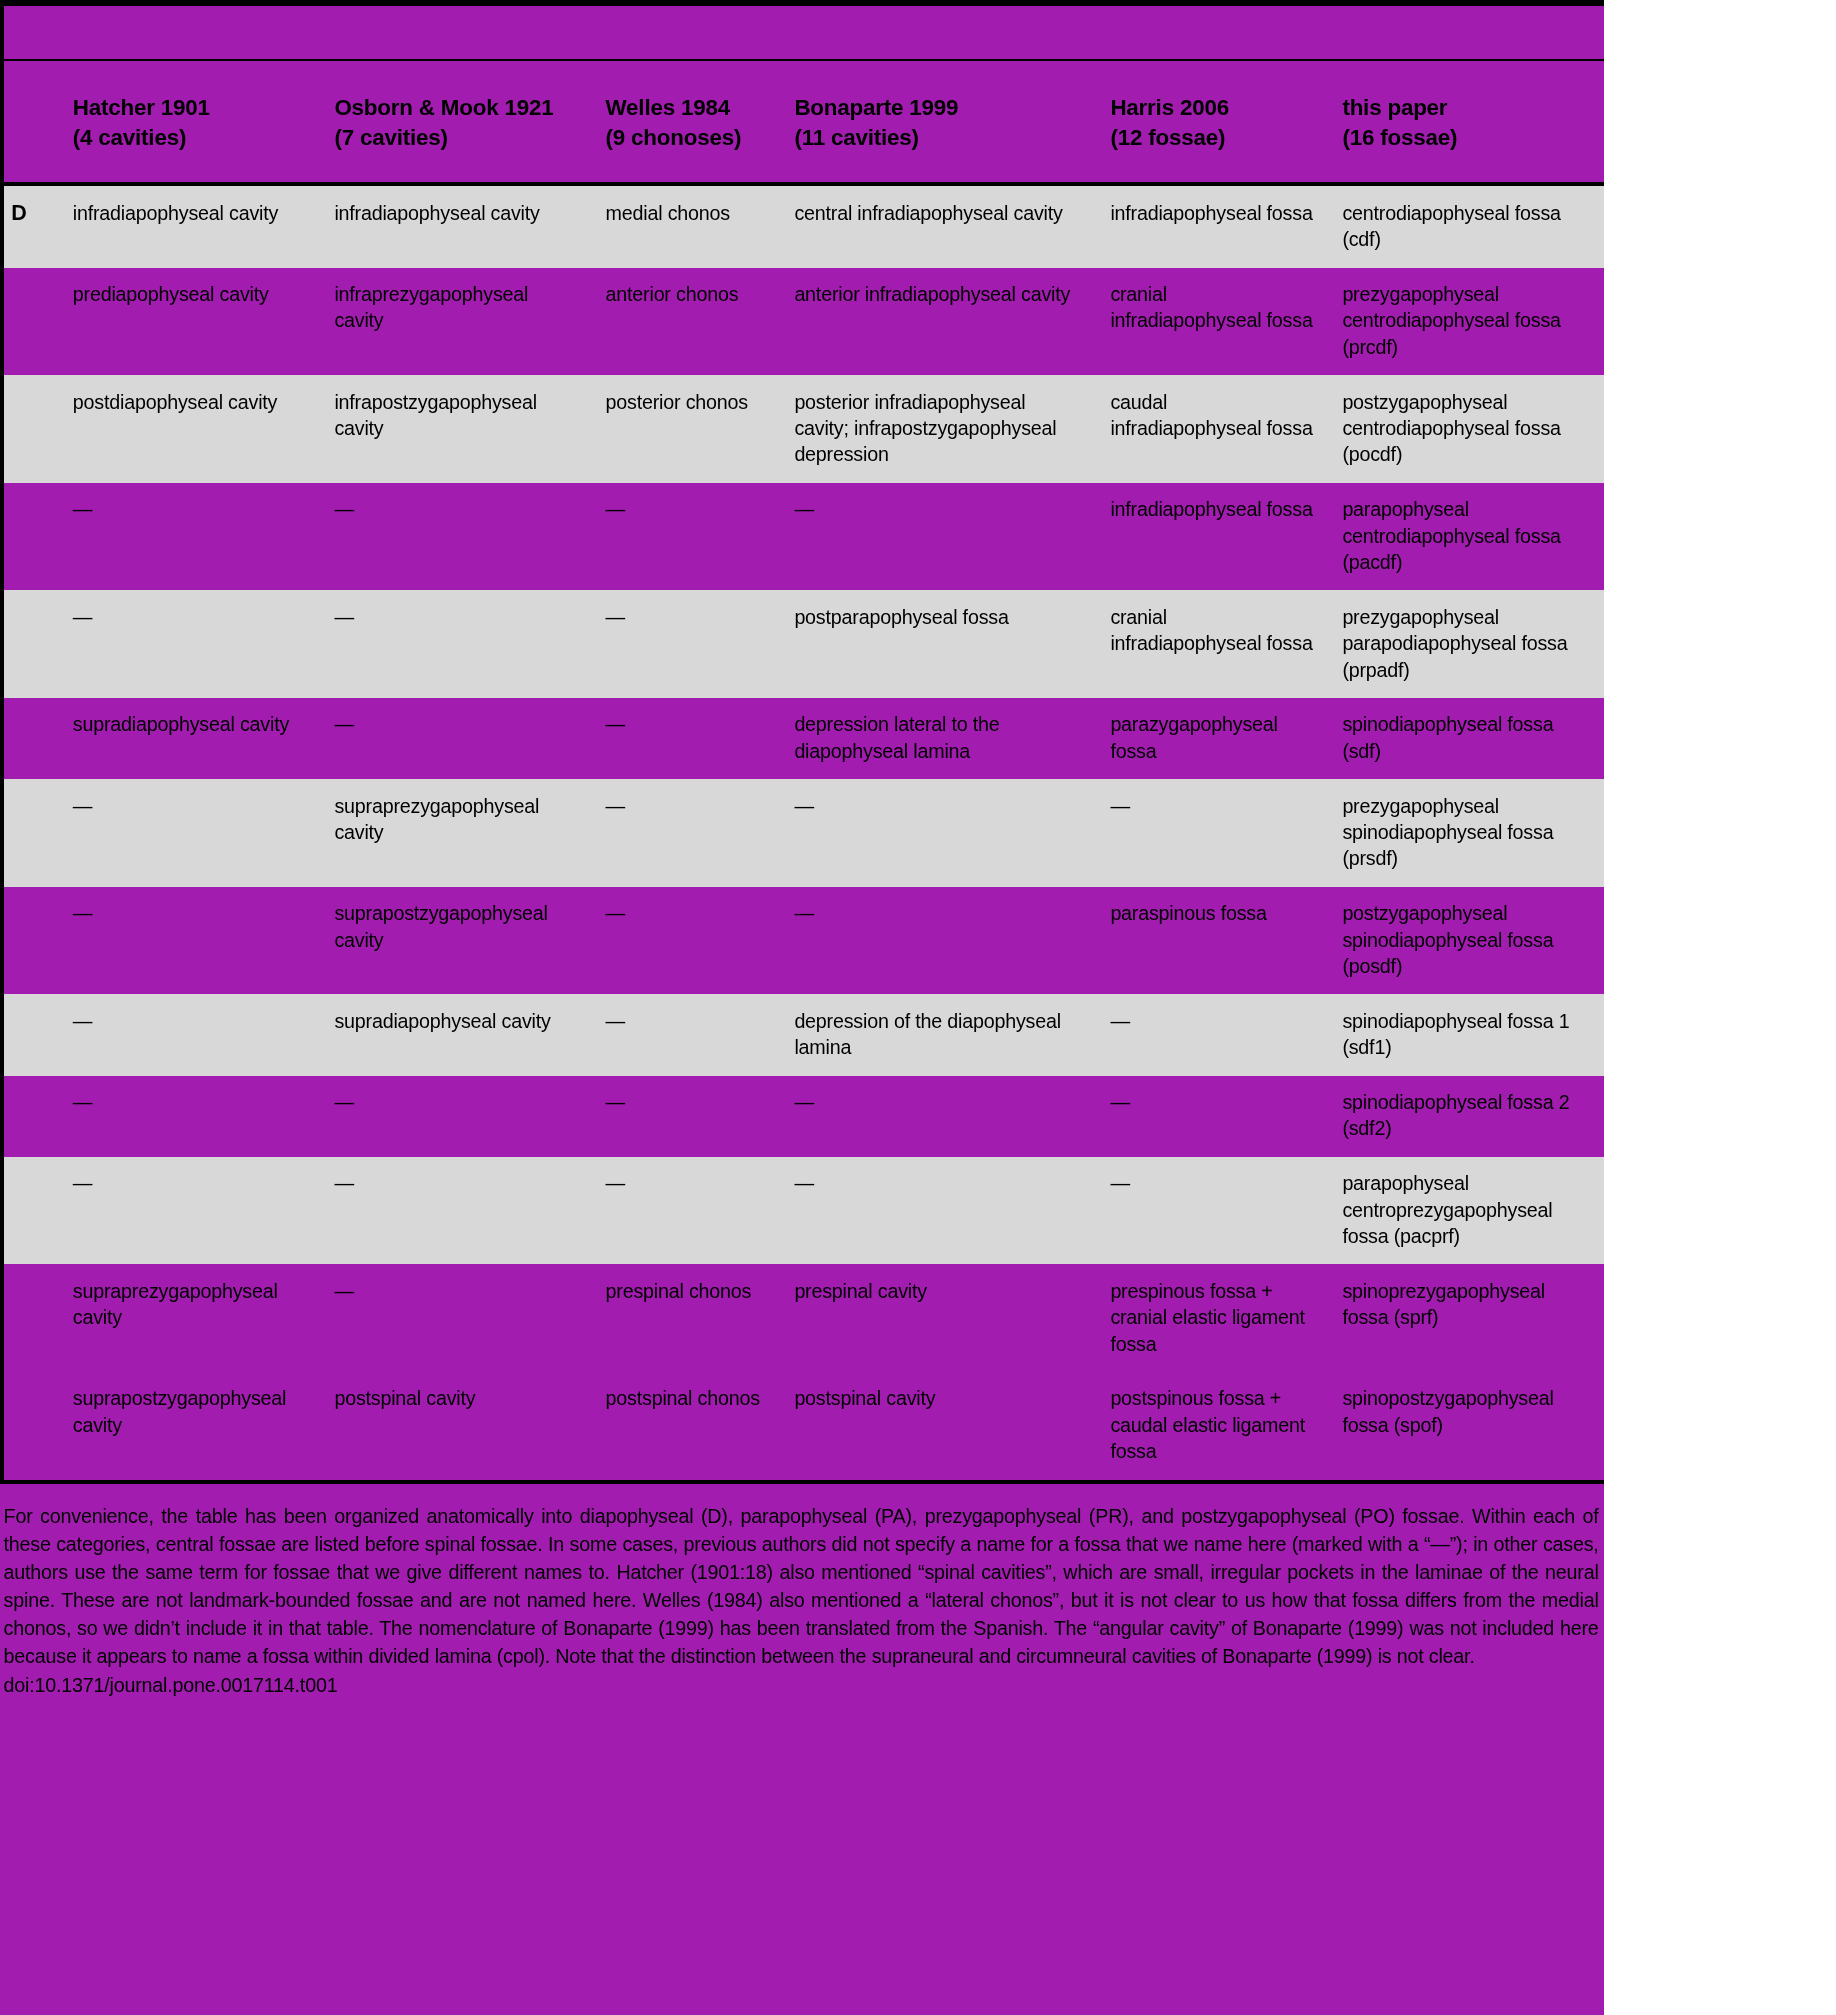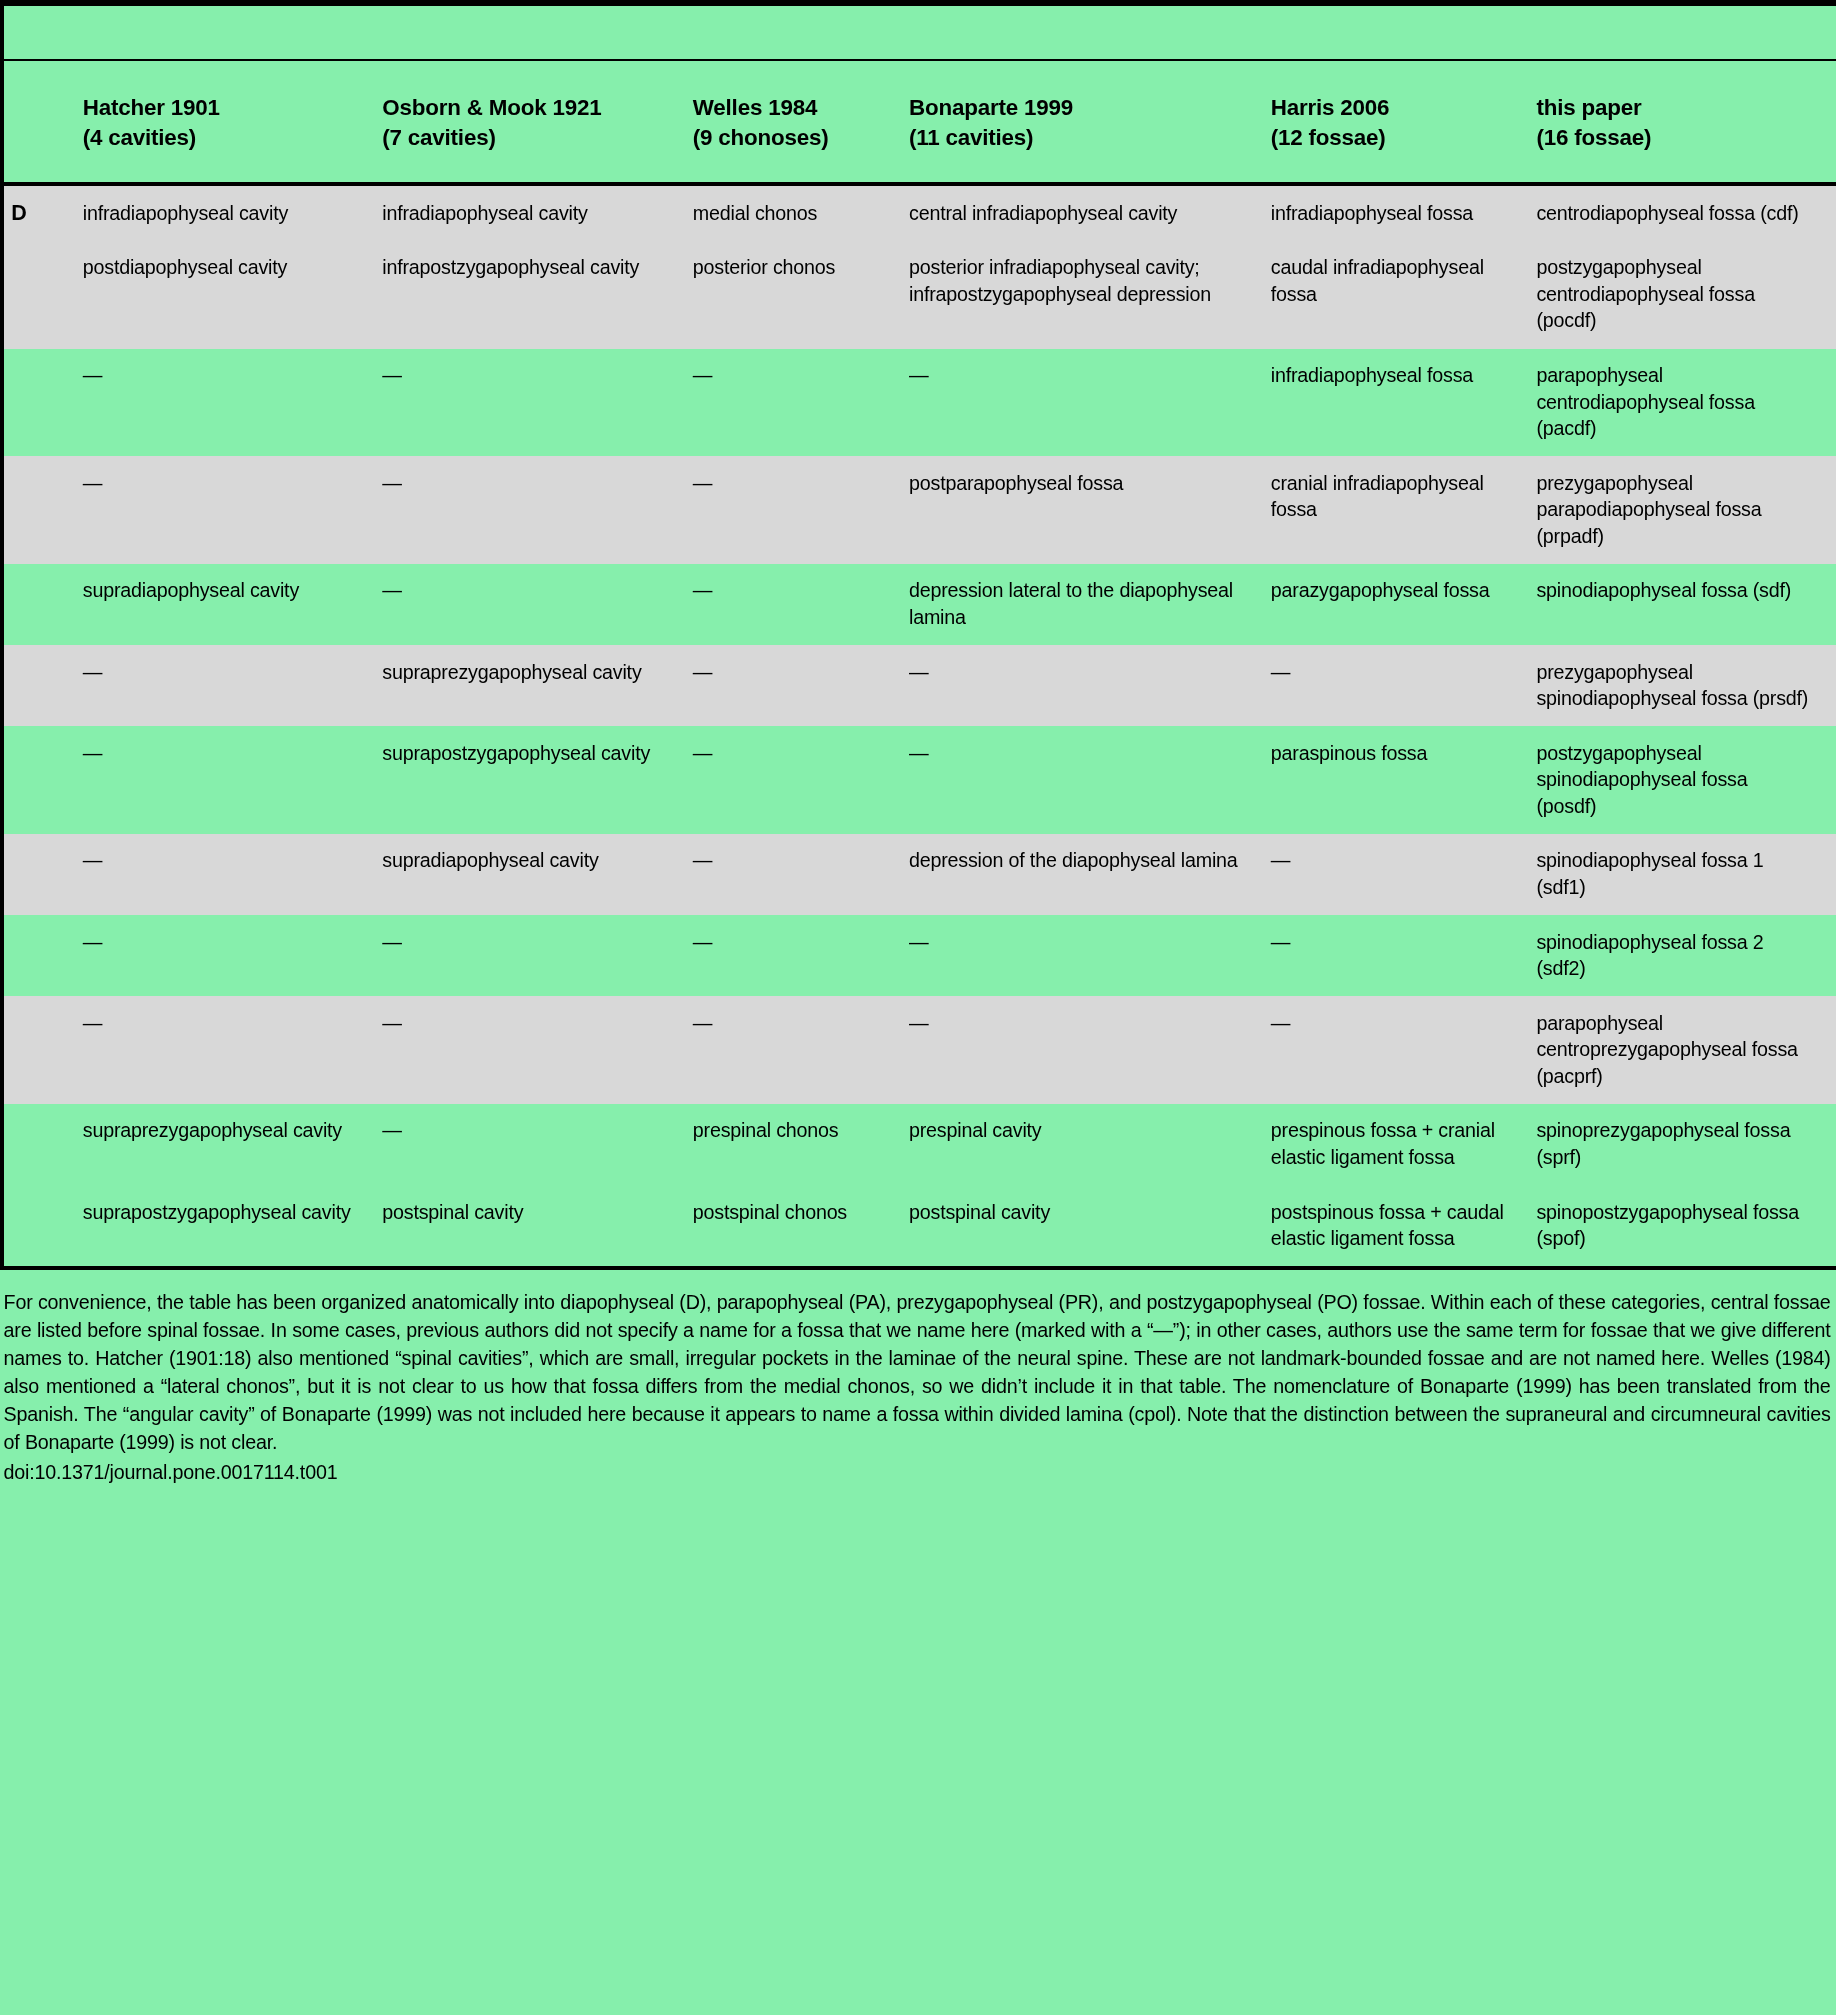--- a/index.html
+++ b/index.html
@@ -1,20 +1,20 @@
 <!DOCTYPE html>
 <html style="font-size:7.2px"><head>
 <meta charset="utf-8">
 <style>
   html, body { margin: 0; padding: 0; background: #ffffff; }
   .page {
     position: relative;
-    width: 1836px;
+    width: 1604px;
     height: 2015px;
-    background: #86efac;
+    background: #a21caf;
     color: #000000;
     font-family: "Liberation Sans", sans-serif;
     overflow: hidden;
   }
   .top-bar {
     width: 100%;
     height: 6.3px;
     background: #000000;
   }
   .table-block {
@@ -119,20 +119,29 @@
       <tbody id="body-rows">
           <tr class="shaded">
             <th class="rowlabel" scope="row">D</th>
             <td>infradiapophyseal cavity</td>
             <td>infradiapophyseal cavity</td>
             <td>medial chonos</td>
             <td>central infradiapophyseal cavity</td>
             <td>infradiapophyseal fossa</td>
             <td>centrodiapophyseal fossa (cdf)</td>
           </tr>
+          <tr>
+            <th class="rowlabel" scope="row"></th>
+            <td>prediapophyseal cavity</td>
+            <td>infraprezygapophyseal cavity</td>
+            <td>anterior chonos</td>
+            <td>anterior infradiapophyseal cavity</td>
+            <td>cranial infradiapophyseal fossa</td>
+            <td>prezygapophyseal centrodiapophyseal fossa (prcdf)</td>
+          </tr>
           <tr class="shaded">
             <th class="rowlabel" scope="row"></th>
             <td>postdiapophyseal cavity</td>
             <td>infrapostzygapophyseal cavity</td>
             <td>posterior chonos</td>
             <td>posterior infradiapophyseal cavity; infrapostzygapophyseal depression</td>
             <td>caudal infradiapophyseal fossa</td>
             <td>postzygapophyseal centrodiapophyseal fossa (pocdf)</td>
           </tr>
           <tr>

